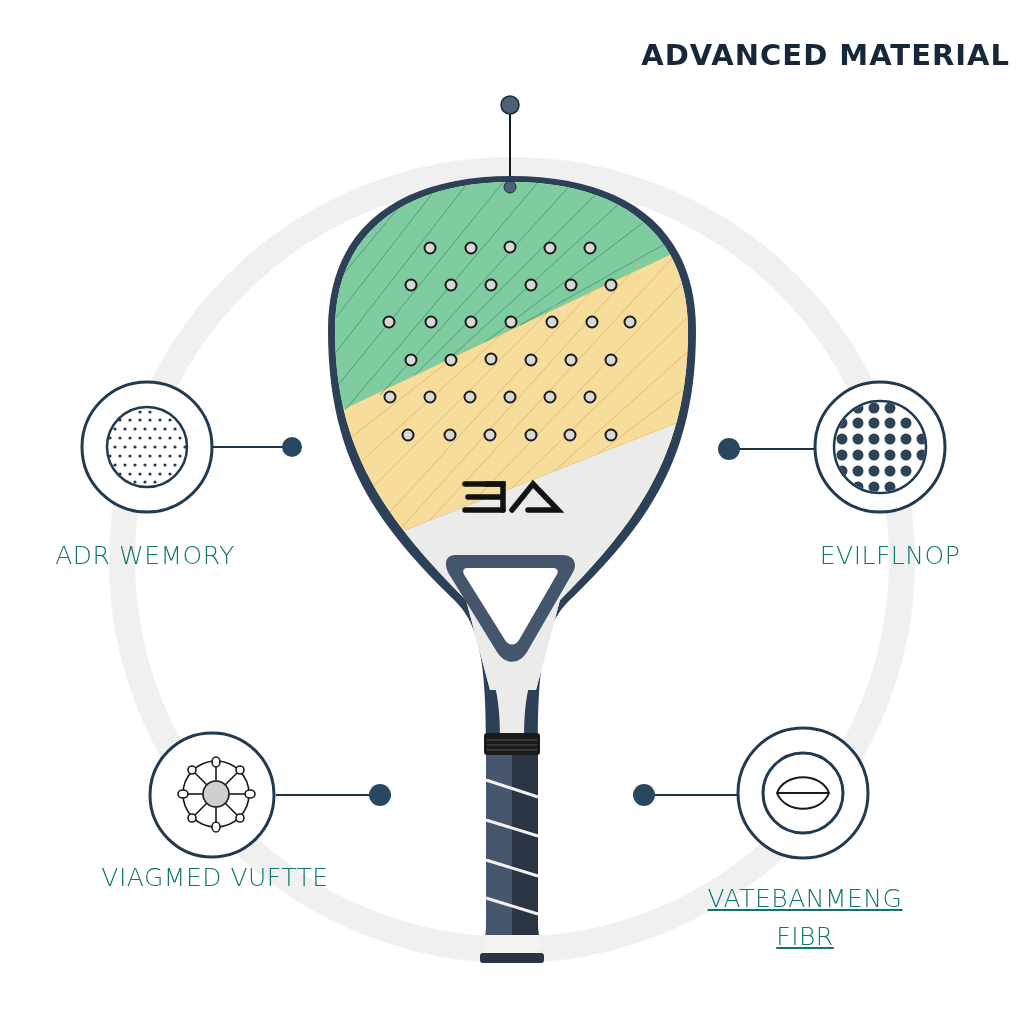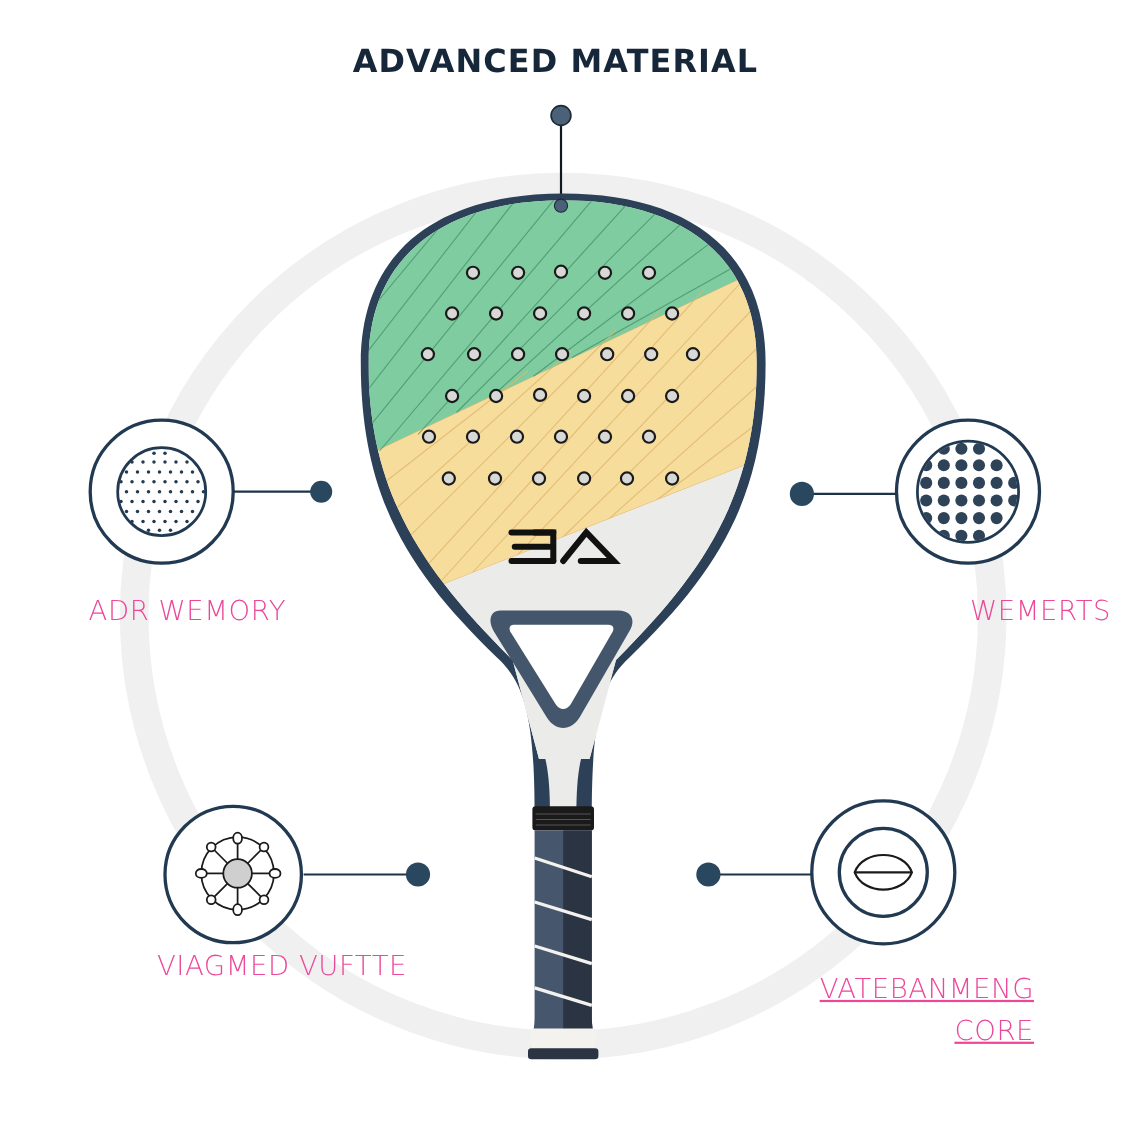--- a/index.html
+++ b/index.html
@@ -1,19 +1,19 @@
 <!DOCTYPE html>
 <html><head>
 <meta charset="utf-8">
 <style>
   html, body { margin:0; padding:0; background:#ffffff; }
   body { width:1024px; height:1024px; position:relative; overflow:hidden; font-family:"DejaVu Sans", sans-serif; }
   .stage { position:absolute; left:0; top:0; width:1024px; height:1024px; }
-  .title { position:absolute; left:0; top:38px; width:1010px; text-align:center; font-family:"DejaVu Sans", sans-serif; font-weight:bold; font-size:29px; letter-spacing:1px; color:#16273a; }
-  .label { position:absolute; text-align:right; font-family:"DejaVu Sans", sans-serif; font-size:25px; line-height:38px; color:#ec4899; letter-spacing:0.5px; font-weight:300; }
+  .title { position:absolute; left:0; top:38px; width:1010px; text-align:right; font-family:"DejaVu Sans", sans-serif; font-weight:bold; font-size:29px; letter-spacing:1px; color:#16273a; }
+  .label { position:absolute; text-align:center; font-family:"DejaVu Sans", sans-serif; font-size:25px; line-height:38px; color:#0f766e; letter-spacing:0.5px; font-weight:300; }
   .label span { display:block; white-space:nowrap; }
   #lbl-tl { left:30px; top:537px; width:230px; }
   #lbl-tr { left:770px; top:537px; width:240px; }
   #lbl-bl { left:60px; top:859px; width:310px; }
   #lbl-br { left:670px; top:880px; width:270px;text-decoration:underline; }
 </style>
 </head>
 <body>
 
 <svg class="stage" viewBox="0 0 1024 1024" xmlns="http://www.w3.org/2000/svg">
@@ -304,21 +304,21 @@
     <circle cx="644" cy="795" r="11" fill="#2a4760"></circle>
   </g>
 </svg>
 
 <div class="title">ADVANCED MATERIAL</div>
 
 <div class="label" id="lbl-tl">
   <span>ADR WEMORY</span>
 </div>
 <div class="label" id="lbl-tr">
-  <span>WEMERTS</span>
+  <span>EVILFLNOP</span>
 </div>
 <div class="label" id="lbl-bl">
   <span>VIAGMED VUFTTE</span>
 </div>
 <div class="label" id="lbl-br">
   <span>VATEBANMENG</span>
-  <span>CORE</span>
+  <span>FIBR</span>
 </div>
 
 </body></html>

